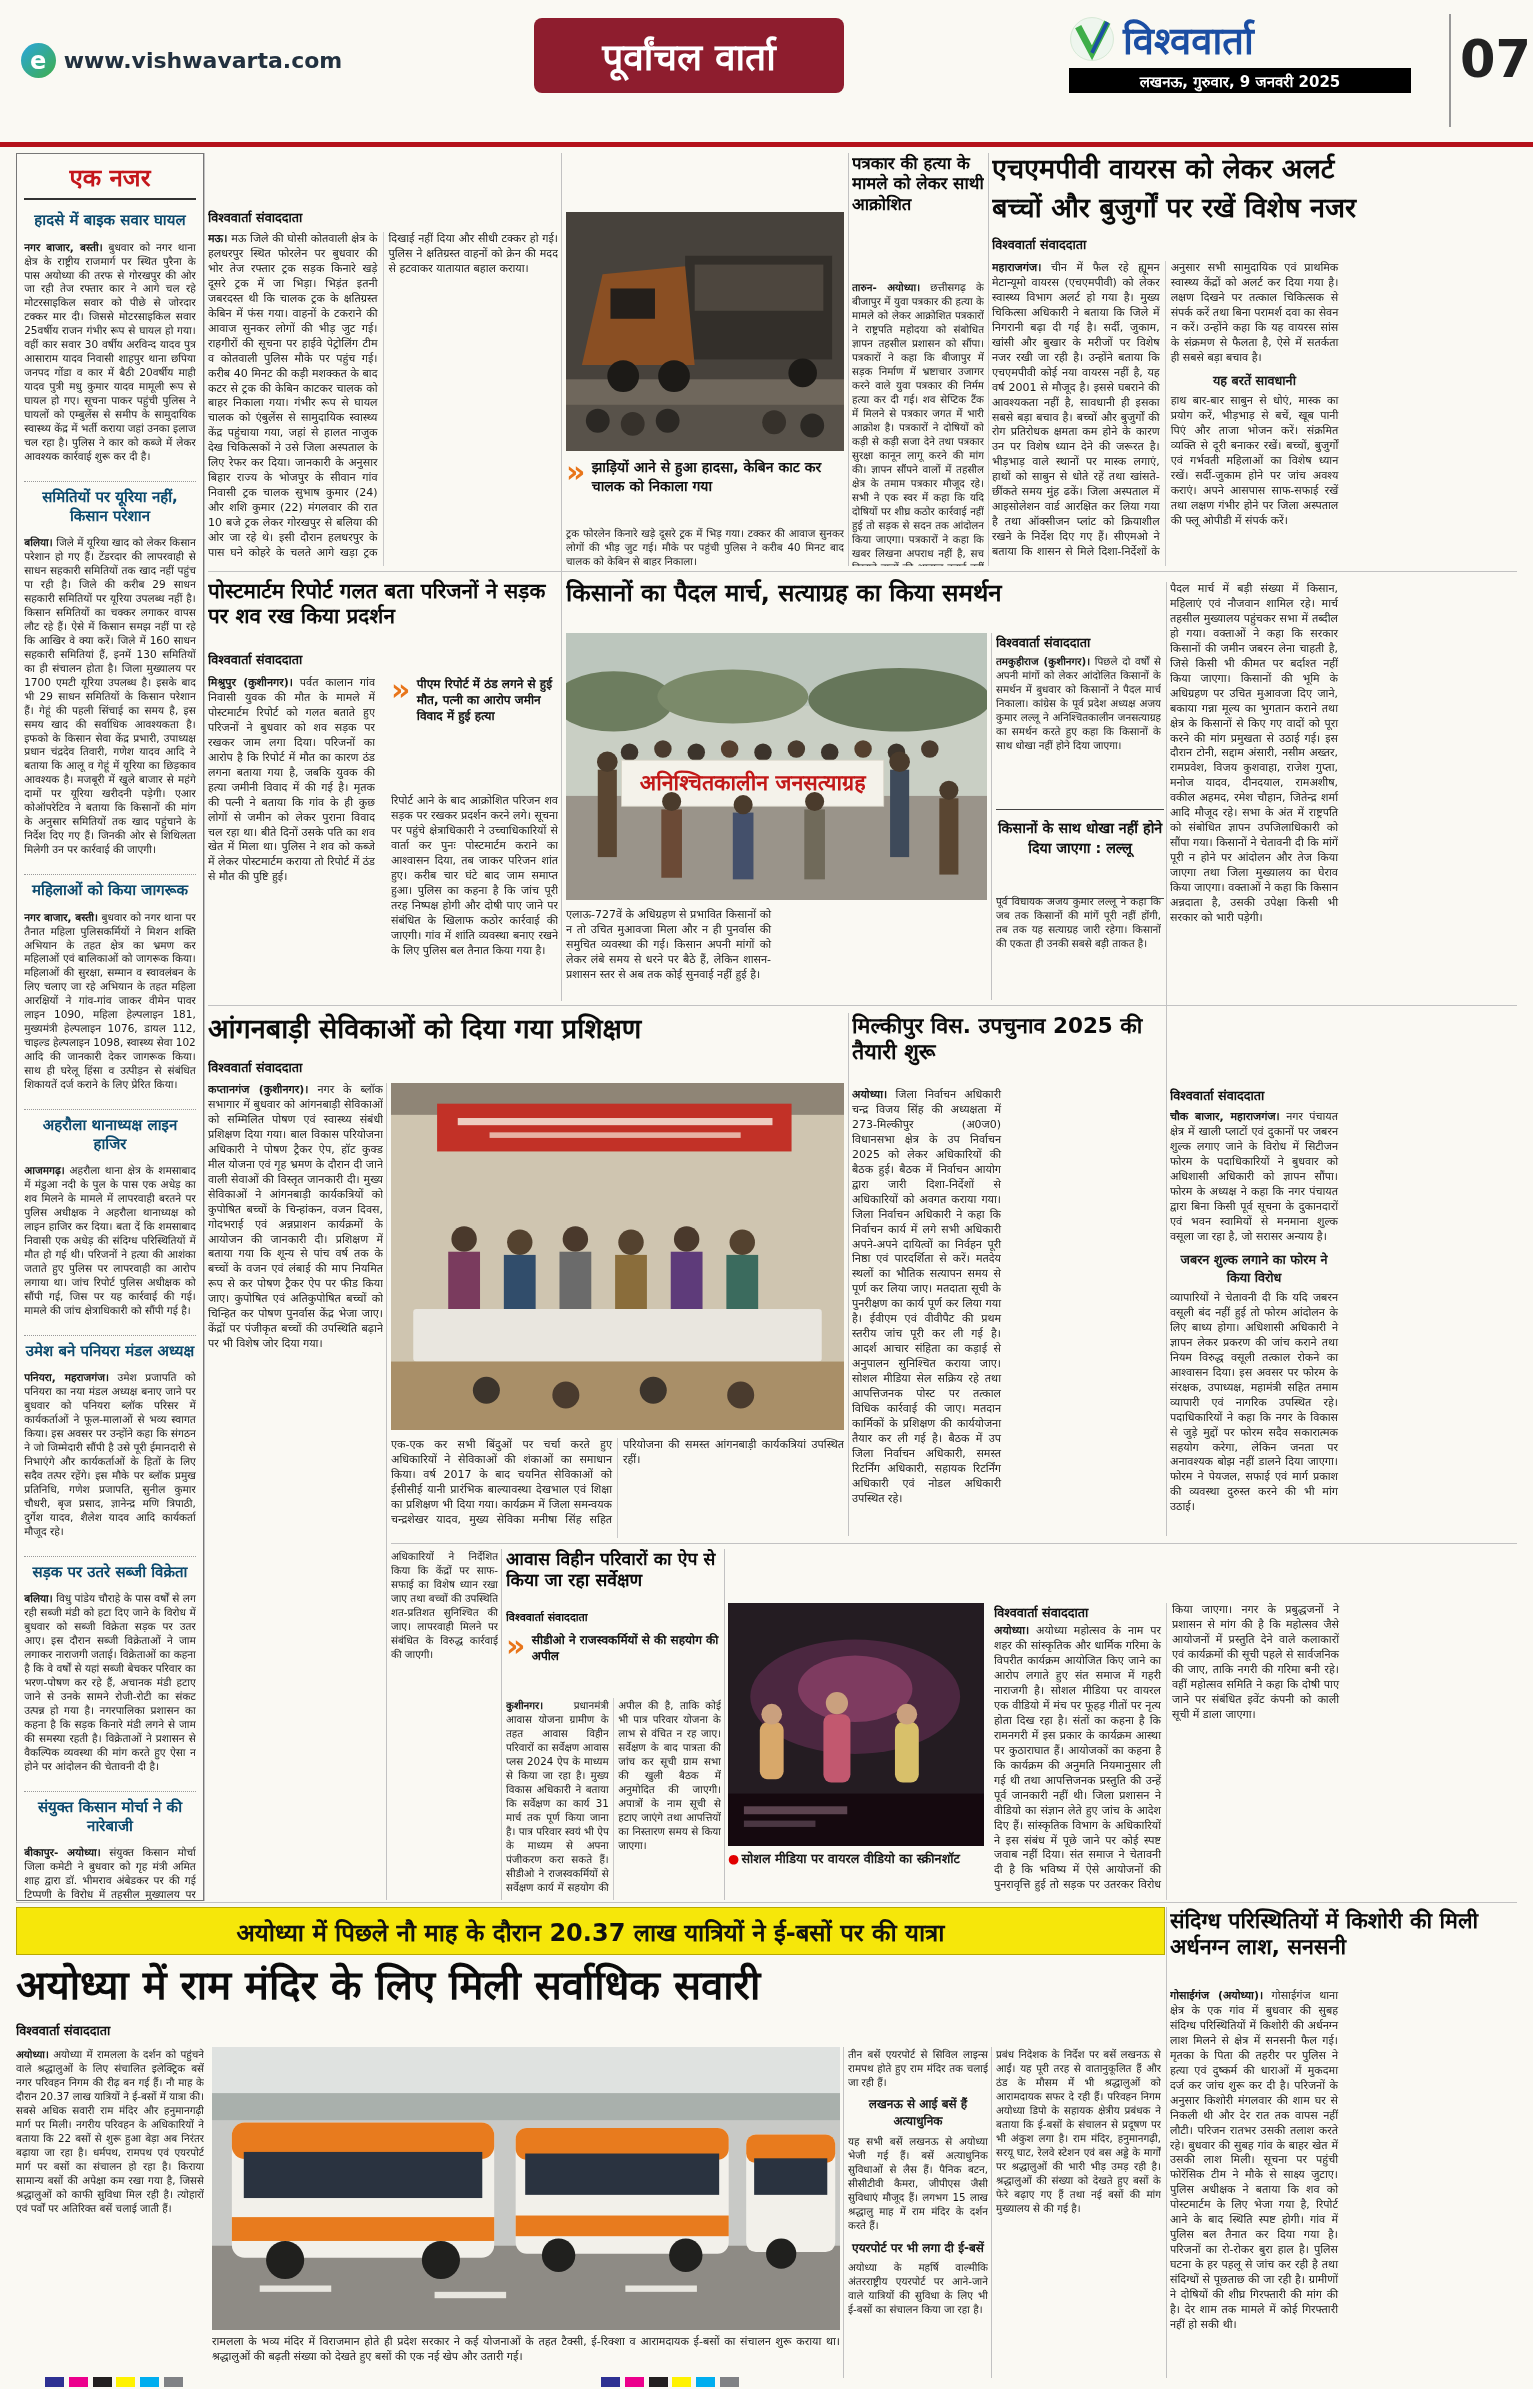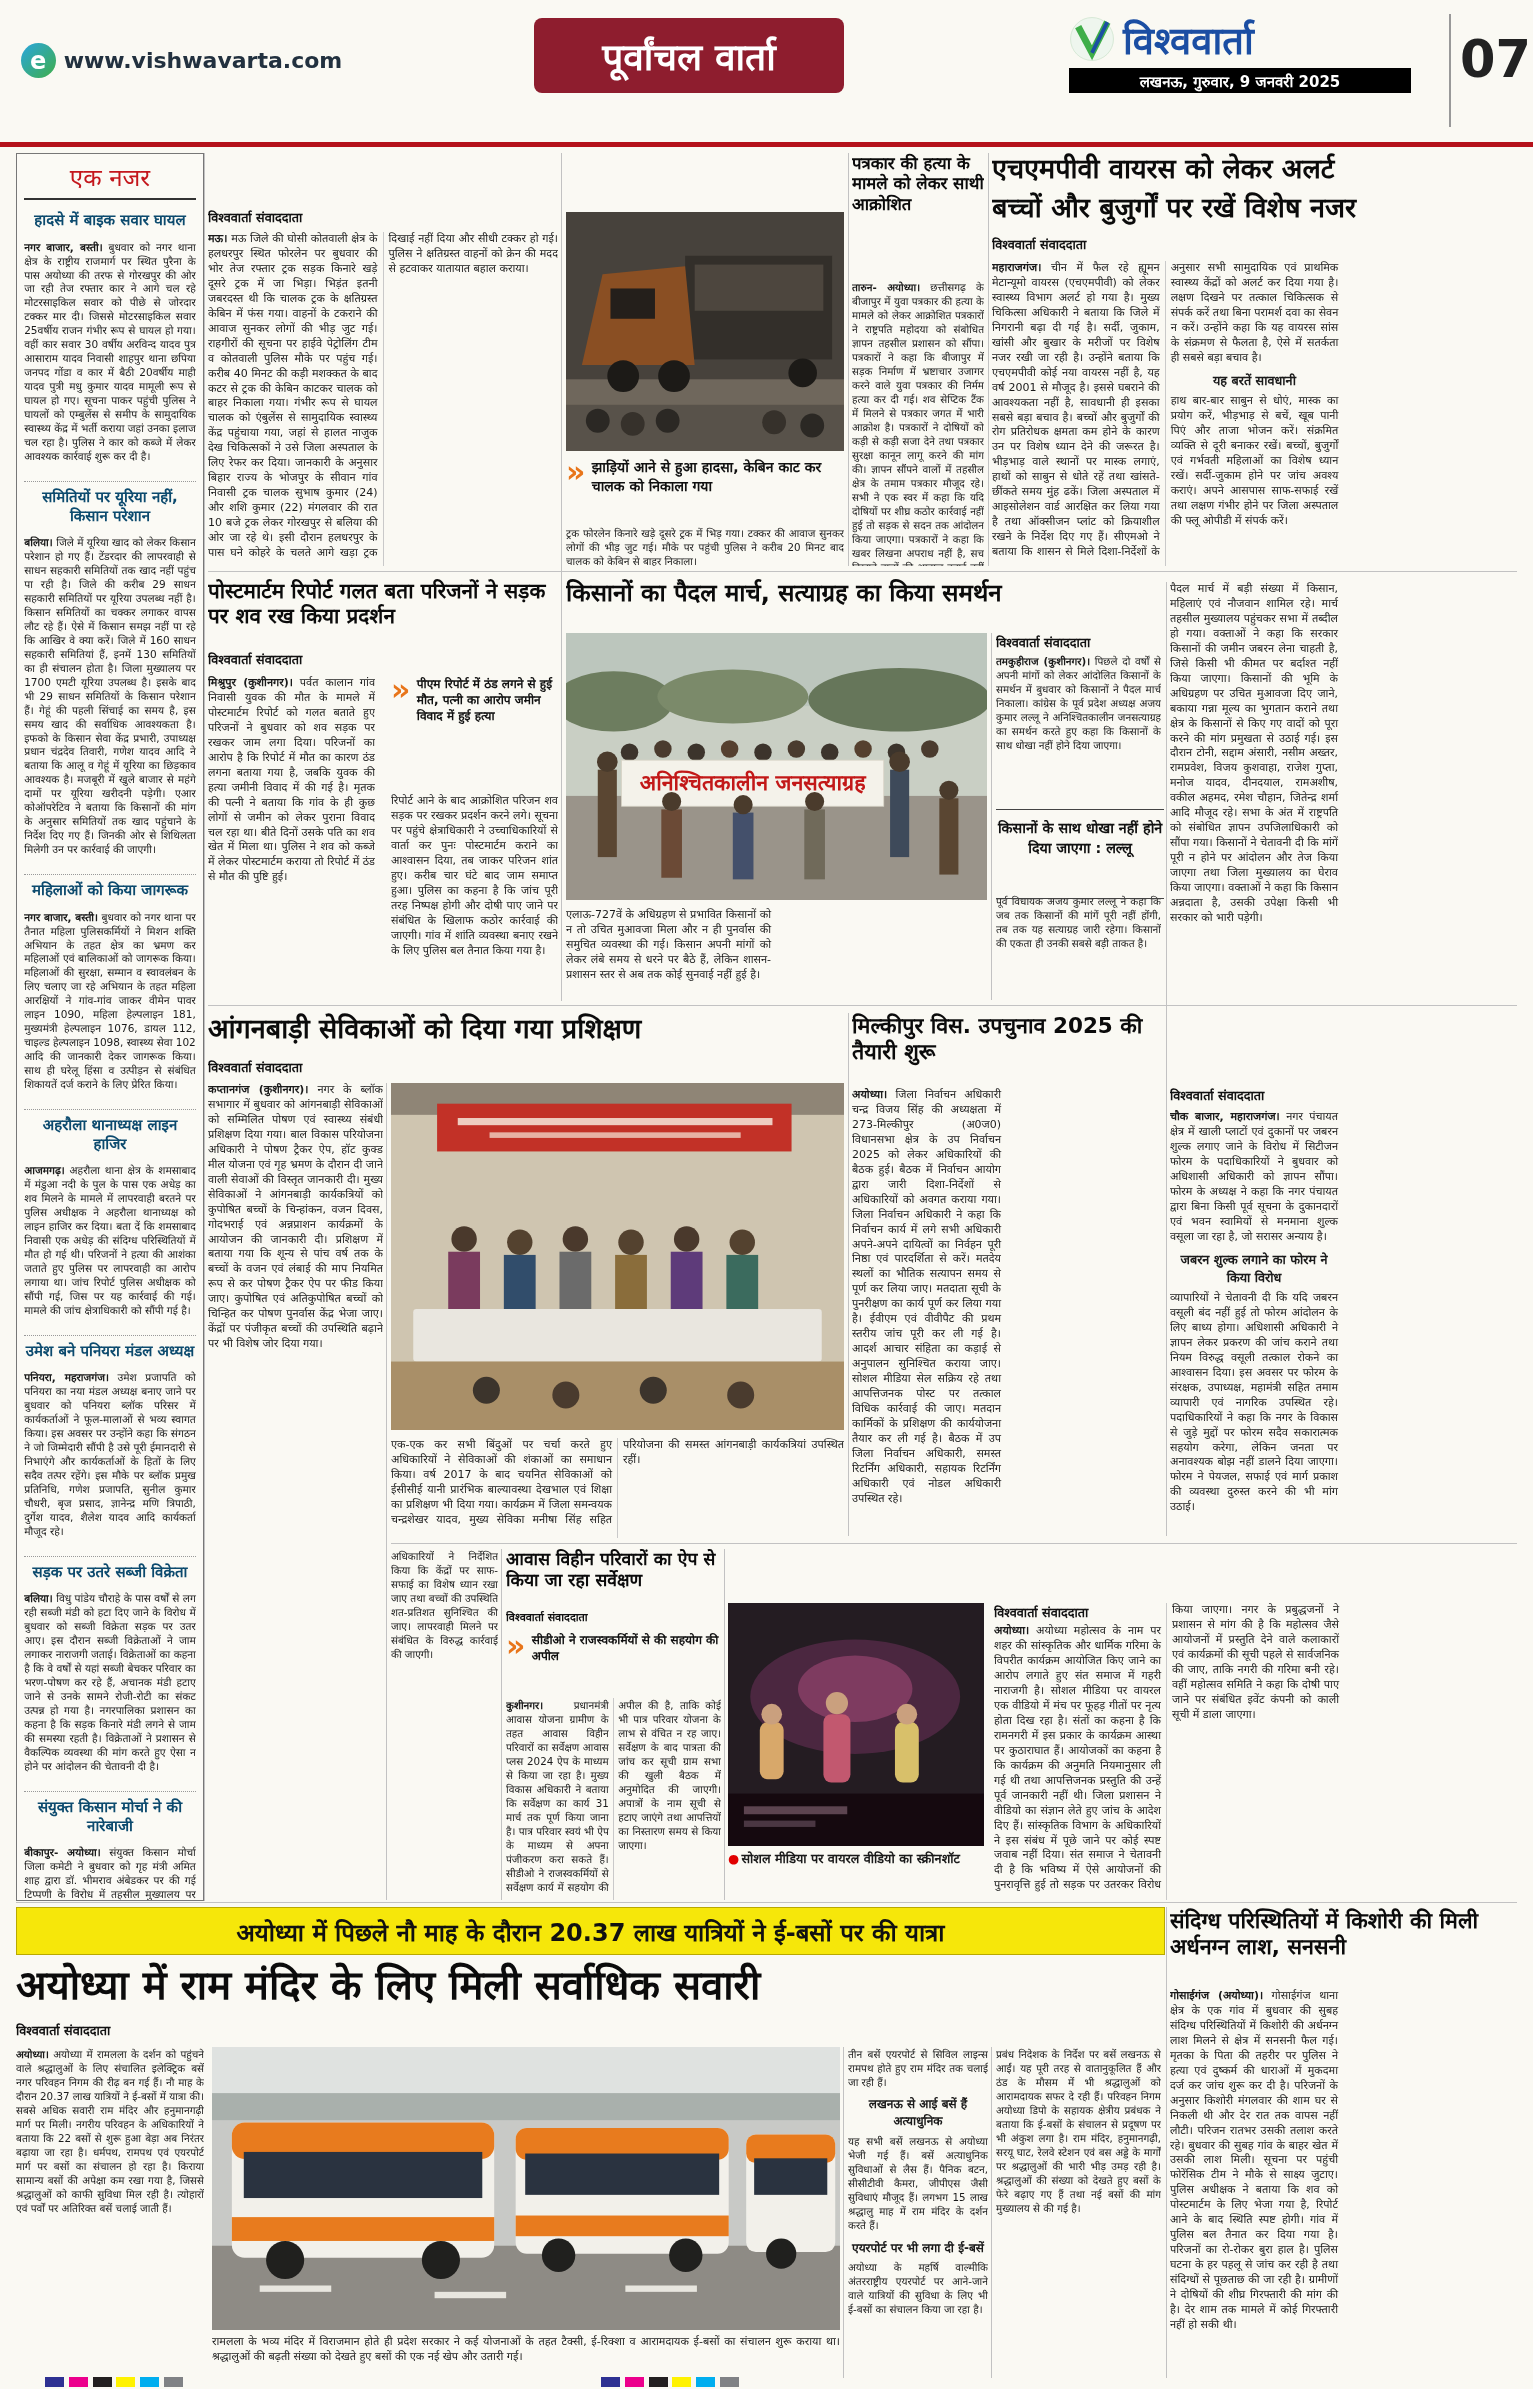--- a/index.html
+++ b/index.html
@@ -33,21 +33,21 @@
   .pq .txt{font-weight:bold;font-size:14px;line-height:1.35;color:#111;}
   .quoteblock{font-weight:bold;font-size:14.3px;line-height:1.4;text-align:center;color:#111;
               border-top:1.6px solid #444;border-bottom:1.6px solid #444;padding:8px 1.6px;}
   .subhead2{font-weight:bold;font-size:12.7px;text-align:center;margin:4.8px 0;}
   .bsub{font-weight:bold;font-size:12px;text-align:center;margin:6.4px 0 4.8px 0;}
   .cap{font-size:12.7px;font-weight:bold;line-height:1.3;}
   .cap .dot{color:#e10000;margin-right:2.4px;}
   
   .sidebar{position:absolute;left:16px;top:153px;width:188px;height:1748px;border:1.6px solid #777;
            box-sizing:border-box;padding:6.4px 7.2px;overflow:hidden;background:#fbfaf5;}
-  .sb-title{font-size:24px;font-weight:normal;color:#c4161c;text-align:center;border-bottom:2.4px double #333;
+  .sb-title{font-size:24px;font-weight:bold;color:#c4161c;text-align:center;border-bottom:2.4px double #333;
             padding-bottom:4.8px;margin-bottom:4.8px;}
   .sb-item{border-bottom:0.8px dotted #999;padding:6.4px 0;}
   .sb-head{font-size:15px;font-weight:bold;text-align:center;margin-bottom:4px;color:#0c4a6e;line-height:1.25;}
   .sb-body{font-size:10.5px;line-height:1.33;text-align:justify;}
   
   .photo{position:absolute;background:#ccc;}
   .photo svg{display:block;width:100%;height:100%;}
   
   .ybanner{position:absolute;background:#f6e70a;border:0.8px solid #b9a900;display:flex;align-items:center;
            justify-content:center;font-weight:bold;font-size:24px;color:#111;}
@@ -137,21 +137,21 @@
       <circle cx="128" cy="262" r="15" fill="#2b2824"></circle>
       <circle cx="262" cy="264" r="15" fill="#36312b"></circle>
       <circle cx="310" cy="268" r="15" fill="#2b2824"></circle>
     </svg>
   </div>
   <div class="ab pq" style="left:566px;top:458px;width:278px;height:65px;">
     <span class="mark">»</span>
     <span class="txt">झाड़ियों आने से हुआ हादसा, केबिन काट कर चालक को निकाला गया</span>
   </div>
   <div class="ab" style="left:566px;top:526px;width:278px;height:40px;">
-    <p class="bt small">ट्रक फोरलेन किनारे खड़े दूसरे ट्रक में भिड़ गया। टक्कर की आवाज सुनकर लोगों की भीड़ जुट गई। मौके पर पहुंची पुलिस ने करीब 20 मिनट बाद चालक को केबिन से बाहर निकाला।</p>
+    <p class="bt small">ट्रक फोरलेन किनारे खड़े दूसरे ट्रक में भिड़ गया। टक्कर की आवाज सुनकर लोगों की भीड़ जुट गई। मौके पर पहुंची पुलिस ने करीब 40 मिनट बाद चालक को केबिन से बाहर निकाला।</p>
   </div>
 
   <div class="ab hl" style="left:852px;top:153px;width:132px;height:121px;font-size:16.7px;">पत्रकार की हत्या के मामले को लेकर साथी आक्रोशित</div>
   <div class="ab" style="left:852px;top:280px;width:132px;height:286px;">
     <p class="bt small"><b>तारुन- अयोध्या।</b> <span>छत्तीसगढ़ के बीजापुर में युवा पत्रकार की हत्या के मामले को लेकर आक्रोशित पत्रकारों ने राष्ट्रपति महोदया को संबोधित ज्ञापन तहसील प्रशासन को सौंपा। पत्रकारों ने कहा कि बीजापुर में सड़क निर्माण में भ्रष्टाचार उजागर करने वाले युवा पत्रकार की निर्मम हत्या कर दी गई। शव सेप्टिक टैंक में मिलने से पत्रकार जगत में भारी आक्रोश है। पत्रकारों ने दोषियों को कड़ी से कड़ी सजा देने तथा पत्रकार सुरक्षा कानून लागू करने की मांग की। ज्ञापन सौंपने वालों में तहसील क्षेत्र के तमाम पत्रकार मौजूद रहे। सभी ने एक स्वर में कहा कि यदि दोषियों पर शीघ्र कठोर कार्रवाई नहीं हुई तो सड़क से सदन तक आंदोलन किया जाएगा। पत्रकारों ने कहा कि खबर लिखना अपराध नहीं है, सच दिखाने वालों की आवाज दबाई नहीं जा सकती।</span></p>
   </div>
 
   <div class="ab hl" style="left:992px;top:153px;width:525px;height:37px;font-size:27px;">एचएमपीवी वायरस को लेकर अलर्ट</div>
   <div class="ab hl" style="left:992px;top:192px;width:525px;height:37px;font-size:27px;">बच्चों और बुजुर्गों पर रखें विशेष नजर</div>
   <div class="ab byl" style="left:992px;top:235px;width:239px;height:19px;">विश्ववार्ता संवाददाता</div>

